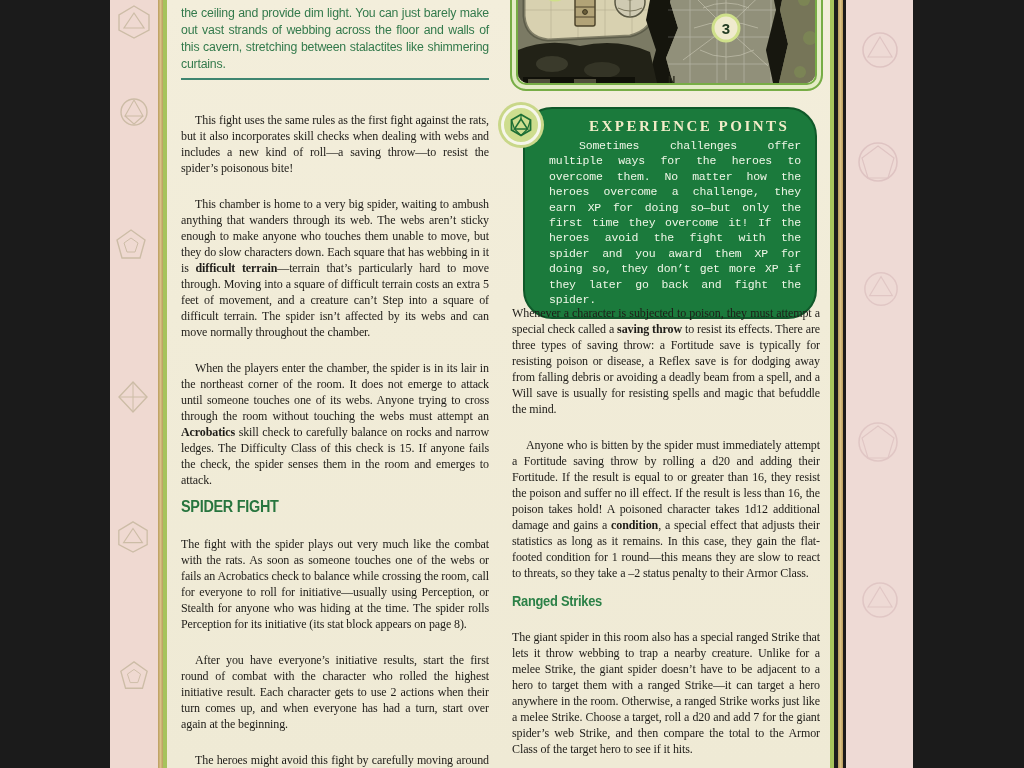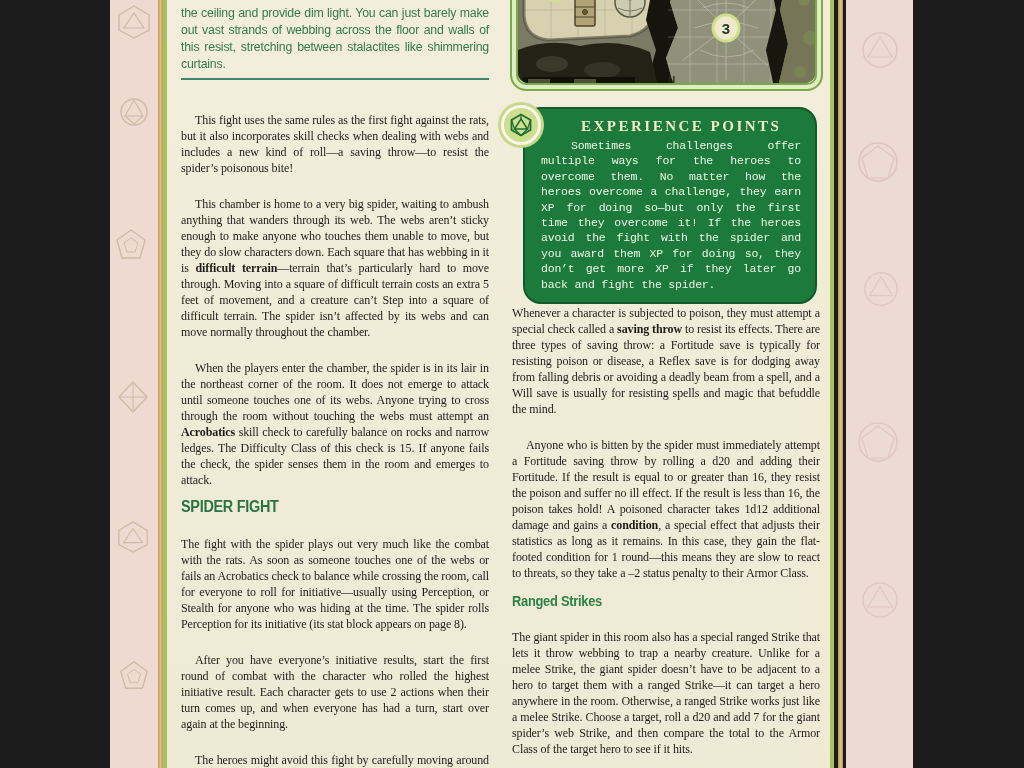--- a/index.html
+++ b/index.html
@@ -50,22 +50,22 @@
   
   #map-frame { position:absolute; left:-2px; top:-28px; width:313px; height:119px;
                border:2px solid #77ad46; border-radius:16px; background:#e4ecc6;
                box-shadow: inset 0 0 0 4px #e4ecc6, inset 0 0 0 6px #77ad46; }
   #map-clip { position:absolute; left:6px; top:6px; right:6px; bottom:6px;
               border-radius:10px; overflow:hidden; background:#7b7a64; }
   #map-clip svg { display:block; }
 
   
   #xp-box { position:absolute; left:11px; top:107px; width:294px; min-height:174px;
-            background:#1b7a3c; border:2px solid #10592a; border-radius:18px;
-            padding:9px 14px 10px 16px; }
+            background:#1b7a3c; border:2px solid #10592a; border-radius:29px;
+            padding:9px 14px 10px 24px; }
   #xp-title { font-family:"Liberation Serif", serif; font-weight:bold; font-size:15px;
               letter-spacing:2.5px; color:#f2ecc8; margin-left:40px; margin-bottom:3px; }
   .xp-para { font-family:Liberation Mono, monospace; font-size:11.5px; line-height:15.4px;
              color:#eef6e6; text-align:justify; letter-spacing:-.2px; }
   .xp-ind-big { text-indent:30px; }
   .xp-ind     { text-indent:14px; }
   #xp-badge { position:absolute; left:-24px; top:-4px; width:40px; height:40px;
               border-radius:50%; background:#cedd8e; border:3px solid #f6f6ea;
               box-shadow:0 0 0 3px #c9d789; display:flex; align-items:center; justify-content:center; }
 
@@ -149,21 +149,21 @@
   </div>
 
   <div class="gold-strip gold-left"></div>
   <div class="gold-strip gold-right"></div>
   <div class="green-line green-left"></div>
   <div class="green-line green-right"></div>
 
   <div id="page">
 
     <div class="col" id="col-left">
-      <div class="readaloud">the ceiling and provide dim light. You can just barely make out vast strands of webbing across the floor and walls of this resist, stretching between stalactites like shimmering curtains.</div>
+      <div class="readaloud">the ceiling and provide dim light. You can just barely make out vast strands of webbing across the floor and walls of this cavern, stretching between stalactites like shimmering curtains.</div>
       <hr class="readaloud-rule">
       <div class="gap-after-rule"></div>
       <div class="para ind">This fight uses the same rules as the first fight against the rats, but it also incorporates skill checks when dealing with webs and includes a new kind of roll—a saving throw—to resist the spider’s poisonous bite!</div>
       <div class="para ind"><span>This chamber is home to a very big spider, waiting to ambush anything that wanders through its web. The webs aren’t sticky enough to make anyone who touches them unable to move, but they do slow characters down. Each square that has webbing in it is </span><span style="font-weight: bold;">difficult terrain</span><span>—terrain that’s particularly hard to move through. Moving into a square of difficult terrain costs an extra 5 feet of movement, and a creature can’t Step into a square of difficult terrain. The spider isn’t affected by its webs and can move normally throughout the chamber.</span></div>
       <div class="para ind"><span>When the players enter the chamber, the spider is in its lair in the northeast corner of the room. It does not emerge to attack until someone touches one of its webs. Anyone trying to cross through the room without touching the webs must attempt an </span><span style="font-weight: bold;">Acrobatics</span><span> skill check to carefully balance on rocks and narrow ledges. The Difficulty Class of this check is 15. If anyone fails the check, the spider senses them in the room and emerges to attack.</span></div>
       <div class="h-major">SPIDER FIGHT</div>
       <div class="para">The fight with the spider plays out very much like the combat with the rats. As soon as someone touches one of the webs or fails an Acrobatics check to balance while crossing the room, call for everyone to roll for initiative—usually using Perception, or Stealth for anyone who was hiding at the time. The spider rolls Perception for its initiative (its stat block appears on page 8).</div>
       <div class="para ind">After you have everyone’s initiative results, start the first round of combat with the character who rolled the highest initiative result. Each character gets to use 2 actions when their turn comes up, and when everyone has had a turn, start over again at the beginning.</div>
       <div class="para ind">The heroes might avoid this fight by carefully moving around the webs. They might also flee from the spider. The spider refuses to leave this area, retreating to its webbed den in the northeast if all the heroes flee.</div>
       <div class="h-minor">Saving Throws</div>

